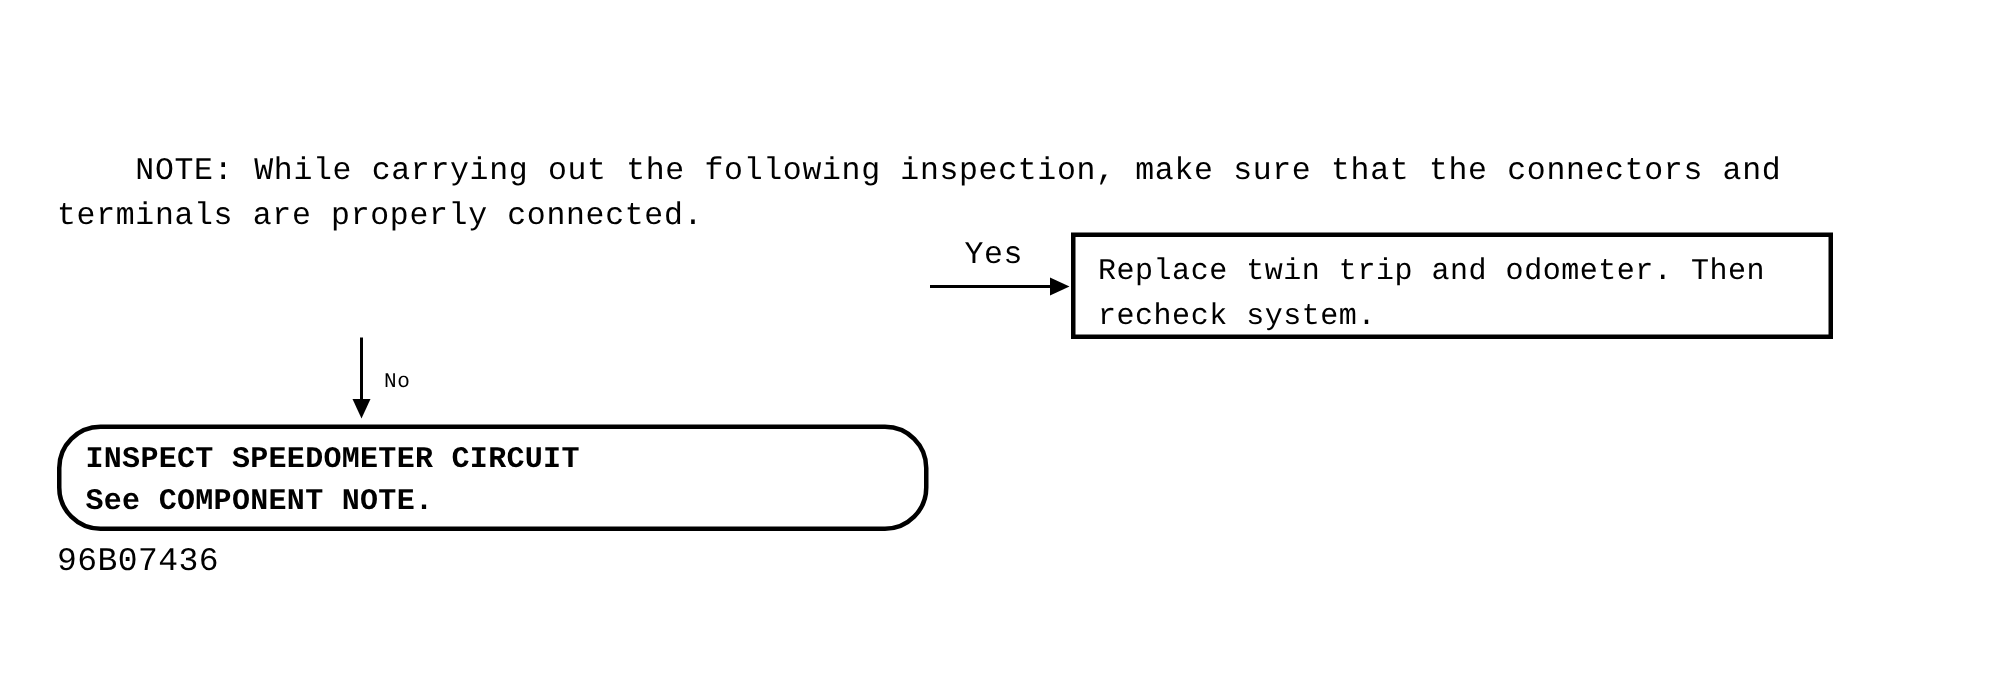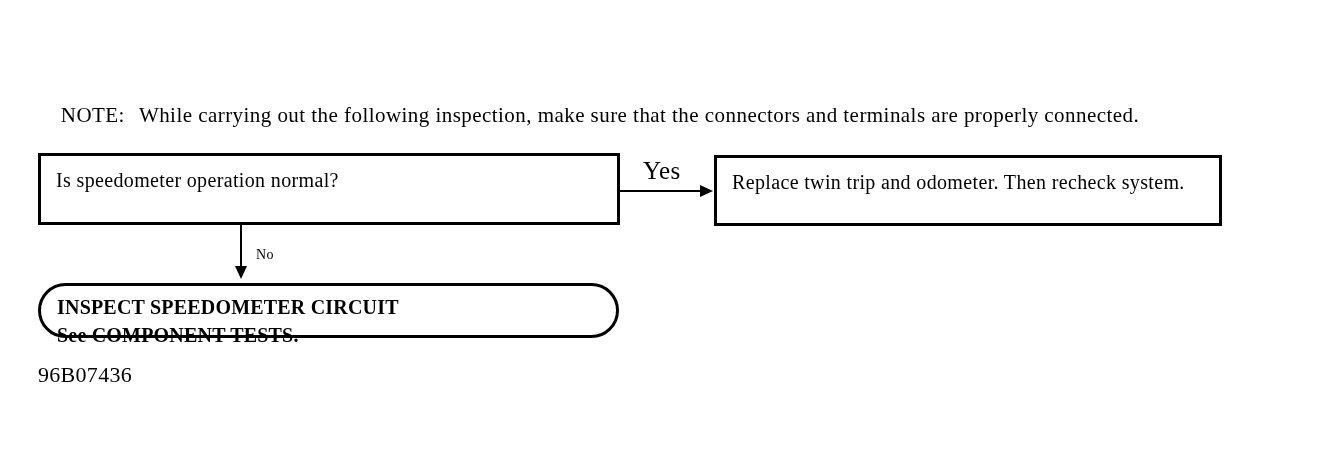--- a/index.html
+++ b/index.html
@@ -5,21 +5,21 @@
   html, body {
     margin: 0;
     padding: 0;
     background: #ffffff;
   }
   #page {
     position: relative;
     width: 1337px;
     height: 459px;
     background: #ffffff;
-    font-family: Liberation Serif, serif;
+    font-family: Liberation Mono, monospace;
     color: #000000;
     overflow: hidden;
   }
 
   
   .note-block {
     position: absolute;
     left: 38px;
     top: 70px;
     width: 1270px;
@@ -62,21 +62,21 @@
     left: 714px;
     top: 155px;
     width: 508px;
     height: 71px;
   }
 
   #box-inspect {
     left: 38px;
     top: 283px;
     width: 581px;
-    height: 55px;
+    height: 71px;
     border-radius: 29px;
   }
   #box-inspect .box-text {
     font-weight: bold;
     font-size: 20px;
     line-height: 28px;
     letter-spacing: 0.2px;
     top: 7px;
     left: 16px;
   }
@@ -115,21 +115,21 @@
     width: 82px;
   }
   #edge-yes-arrow {
     left: 700px;
     top: 185px;
   }
   #label-yes {
     position: absolute;
     left: 643px;
     top: 159px;
-    font-size: 25px;
+    font-size: 21px;
     letter-spacing: 0.4px;
     line-height: 24px;
   }
 
   #edge-no-line {
     left: 240px;
     top: 225px;
     height: 46px;
   }
   #edge-no-arrow {
@@ -157,35 +157,32 @@
 </style>
 </head>
 <body>
 
 <div id="page">
 
   <div class="note-block">
     <span class="note-label">NOTE:</span><span>While carrying out the following inspection, make sure that the connectors and terminals are properly connected.</span>
   </div>
 
-  <div class="flow-box" id="box-question">
-    <div class="box-text">Is speedometer operation normal?</div>
-  </div>
 
   <div class="edge-line-h" id="edge-yes-line"></div>
   <div class="arrowhead-right" id="edge-yes-arrow"></div>
   <div id="label-yes">Yes</div>
 
   <div class="flow-box" id="box-replace">
     <div class="box-text">Replace twin trip and odometer. Then recheck system.</div>
   </div>
 
   <div class="edge-line-v" id="edge-no-line"></div>
   <div class="arrowhead-down" id="edge-no-arrow"></div>
   <div id="label-no">No</div>
 
   <div class="flow-box" id="box-inspect">
-    <div class="box-text"><span>INSPECT SPEEDOMETER CIRCUIT</span><br><span>See COMPONENT TESTS.</span></div>
+    <div class="box-text"><span>INSPECT SPEEDOMETER CIRCUIT</span><br><span>See COMPONENT NOTE.</span></div>
   </div>
 
   <div id="figure-code">96B07436</div>
 
 </div>
 
 </body></html>

